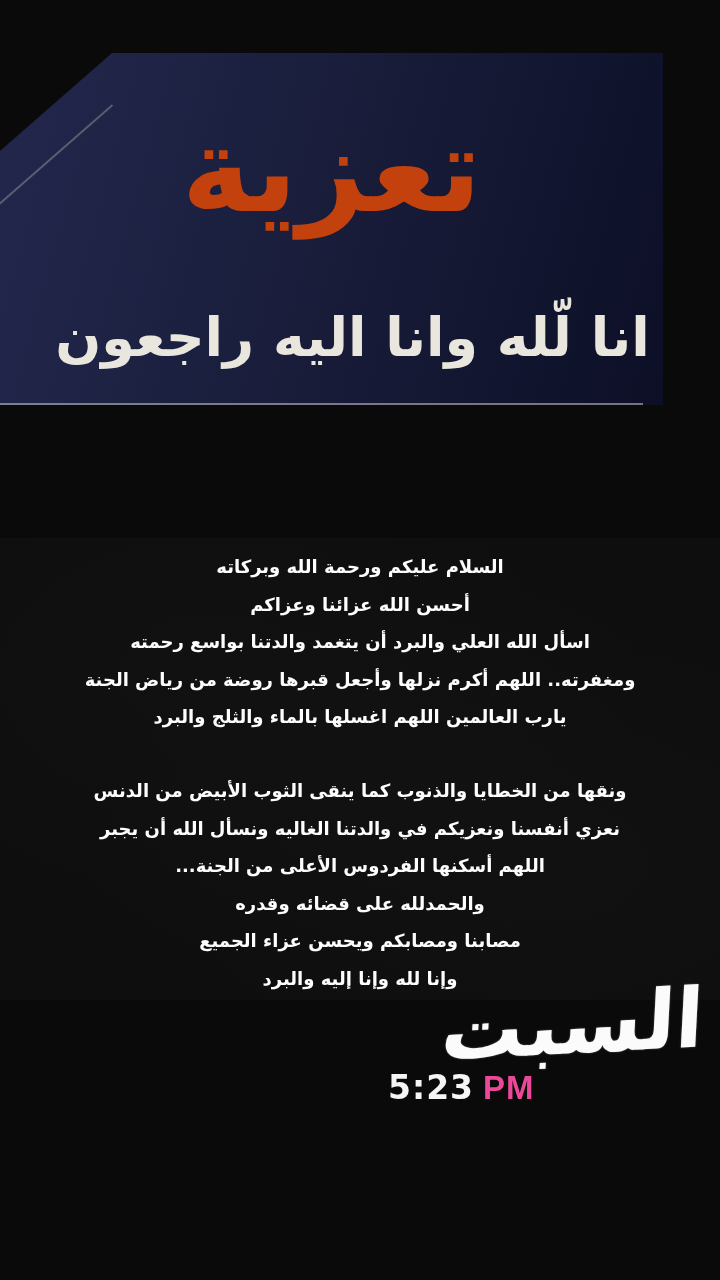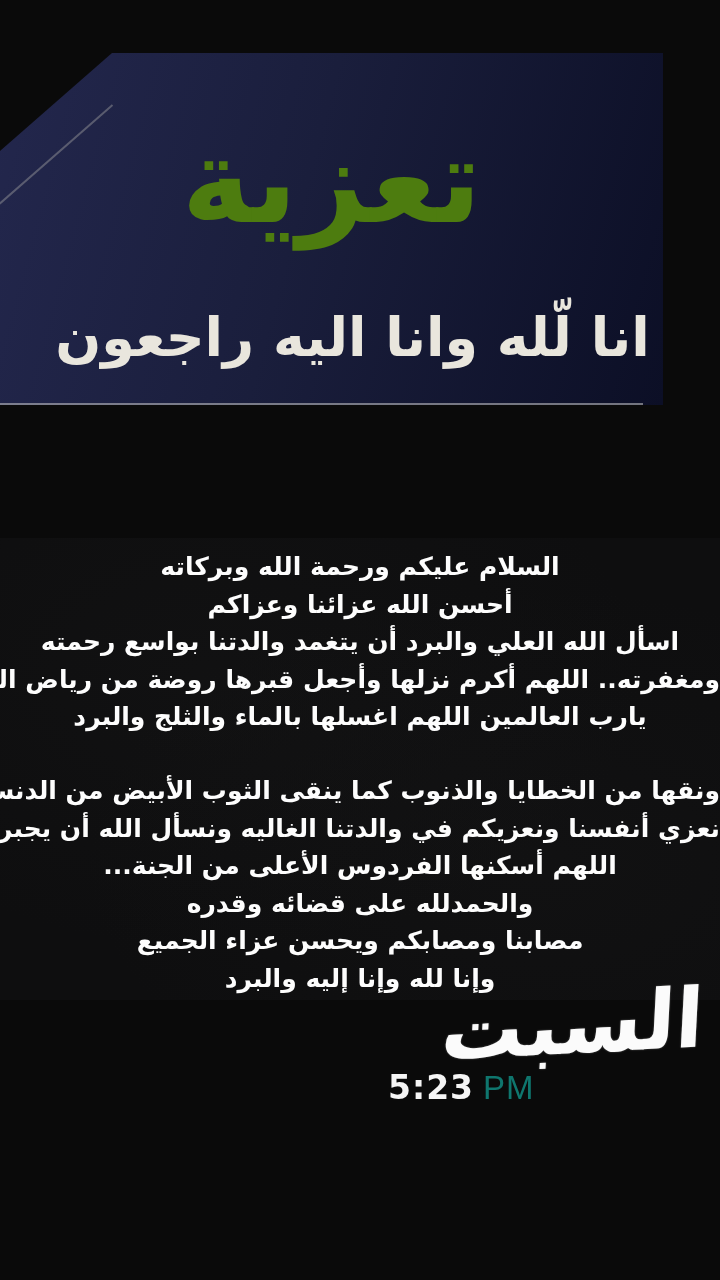--- a/index.html
+++ b/index.html
@@ -40,28 +40,28 @@
     top: 150px;
     width: 150px;
     height: 2px;
     background: rgba(160,160,160,0.45);
     transform-origin: 0 0;
     transform: rotate(-41.2deg);
   }
   .banner-title {
     position: absolute;
     left: 0;
-    top: 106px;
+    top: 95px;
     width: 663px;
     text-align: center;
     direction: rtl;
     font-size: 118px;
     line-height: 150px;
     font-weight: 800;
-    color: #4d7c0f;
+    color: #c2410c;
     letter-spacing: 0;
   }
   .banner-subtitle {
     position: absolute;
     left: 0;
     top: 303px;
     width: 663px;
     text-align: center;
     direction: rtl;
     font-size: 54px;
@@ -85,21 +85,21 @@
       #0e0e0f;
   }
   .prayer-block {
     position: absolute;
     left: 0;
     width: 720px;
     direction: rtl;
     text-align: center;
     color: #fdfdfd;
     font-weight: 700;
-    font-size: 25px;
+    font-size: 18px;
     line-height: 37.5px;
   }
   .prayer-block-1 { top: 10px; }
   .prayer-block-2 { top: 234px; }
   .prayer-line { white-space: nowrap; }
 
   
   .day-calligraphy {
     position: absolute;
     top: 975px;
@@ -121,25 +121,25 @@
     line-height: 40px;
     white-space: nowrap;
   }
   .time-value {
     font-weight: 700;
     letter-spacing: 1px;
     font-family: "DejaVu Sans", sans-serif;
     margin-top: 8px;
   }
   .time-meridiem {
-    font-weight: 400;
+    font-weight: 700;
     margin-left: 9px;
     font-family: "Liberation Sans", sans-serif;
     letter-spacing: 1px;
-    color: #0f766e;
+    color: #ec4899;
   }
 </style>
 </head>
 <body>
 
 <div class="stage">
 
   <div class="banner">
     <div class="banner-diag-line"></div>
     <div class="banner-bottom-line"></div>

